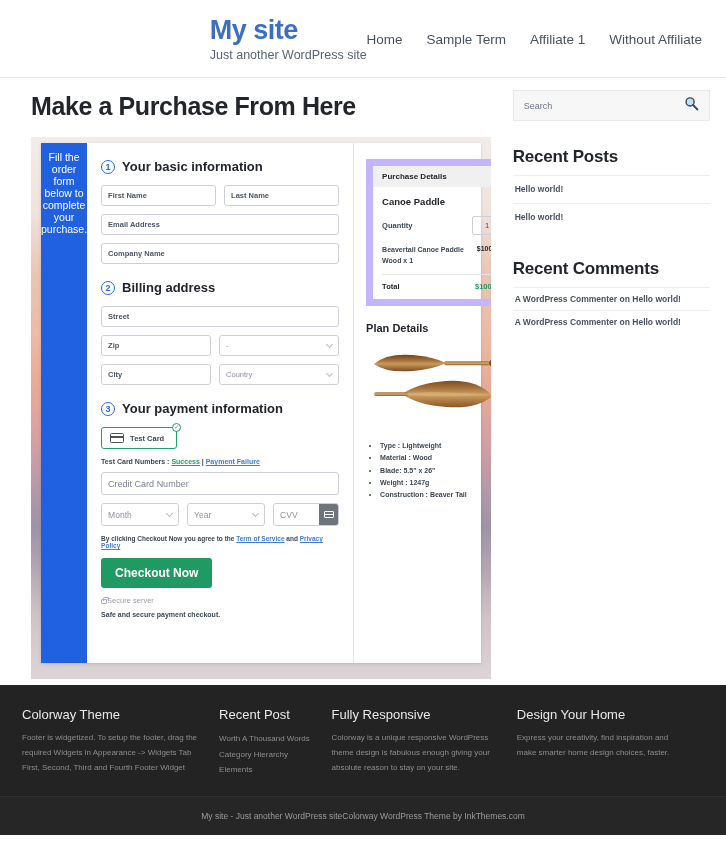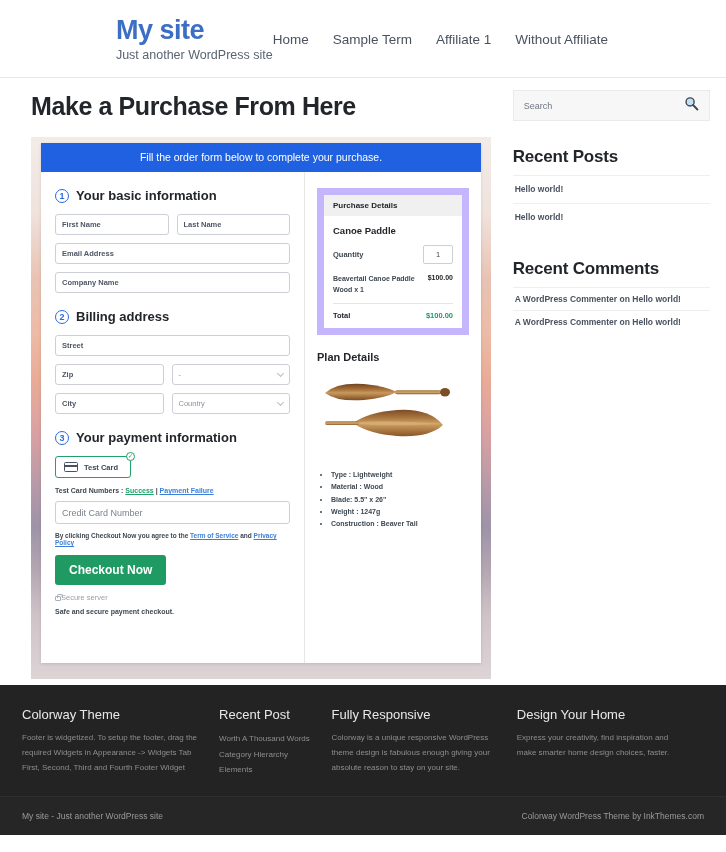--- a/index.html
+++ b/index.html
@@ -11,21 +11,21 @@
     color:#3d4852;
     overflow:hidden;
   }
 
   
   .site-header {
     height:78px;
     padding:14px 22px 4px 22px;
     display:flex;
     align-items:flex-start;
-    justify-content:center;
+    justify-content:flex-end;
     border-bottom:1px solid #e8e8e8;
   }
   .brand-block { padding-top:2px; }
   .site-title {
     font-size:27px; font-weight:bold; color:#3c6fc4;
     letter-spacing:-0.5px; line-height:1.05; margin:0;
   }
   .site-tagline {
     font-size:12.5px; color:#5a6472; margin-top:4px;
   }
@@ -54,21 +54,21 @@
         #edbba6 36%, #e9ab97 45%, #d9a0a2 55%,
         #b89aa8 64%, #9e93a8 72%, #b4a7b2 80%,
         #cfc2c6 88%, #ddd4d6 100%);
     overflow:hidden;
   }
   .form-inner {
     position:absolute;
     left:10px; top:6px; right:10px; bottom:16px;
     background:#ffffff;
     box-shadow:0 1px 3px rgba(0,0,0,.12);
-    display:flex; flex-direction:column;
+    display:flex; flex-direction:row;
   }
   .order-banner {
     background:#1f61e0; color:#ffffff;
     font-size:10.5px; text-align:center;
     padding:8px 0 9px 0;
   }
   .form-body { display:flex; flex:1; }
   .form-left {
     width:267px; padding:16px 14px 10px 14px;
     border-right:1px solid #e6e6e6;
@@ -234,21 +234,21 @@
   .fcol.c4 { width:190px; }
   .fcol-title {
     font-size:13px; color:#e8e8e8; margin:0 0 9px 0; font-weight:normal;
   }
   .fcol-text { font-size:8px; color:#8d8d8d; line-height:1.85; }
   .fcol-list { list-style:none; margin:0; padding:0; }
   .fcol-list li { font-size:8px; color:#8d8d8d; line-height:1.95; }
 
   .footer-bottom {
     background:#262626; border-top:1px solid #2f2f2f;
-    padding:14px 22px; display:flex; justify-content:space-between;
+    padding:14px 22px; display:flex; justify-content:center;
   }
   .fb-text { font-size:8.5px; color:#9a9a9a; }
 </style>
 </head>
 <body>
 
 <div class="site-header">
   <div class="brand-block">
     <div class="site-title">My site</div>
     <div class="site-tagline">Just another WordPress site</div>
@@ -334,20 +334,36 @@
               <span>Test Card Numbers :</span>
               <a class="lnk-green" href="#">Success</a>
               <span>|</span>
               <a class="lnk-blue" href="#">Payment Failure</a>
             </div>
 
             <div class="fld-row">
               <div class="fld cc-num">Credit Card Number</div>
             </div>
 
+            <div class="mini-row">
+              <div class="fld sel mini">
+                <span>Month</span>
+                <span class="caret"></span>
+              </div>
+              <div class="fld sel mini">
+                <span>Year</span>
+                <span class="caret"></span>
+              </div>
+              <div class="cvv-wrap">
+                <span class="txt">CVV</span>
+                <span class="icon-box">
+                    <span class="g"></span>
+                  </span>
+              </div>
+            </div>
 
             <div class="tos">
               <span>By clicking Checkout Now you agree to the</span>
               <a class="lnk-blue" href="#">Term of Service</a>
               <span>and</span>
               <a class="lnk-blue" href="#">Privacy Policy</a>
             </div>
 
             <button class="checkout-btn">Checkout Now</button>
 

